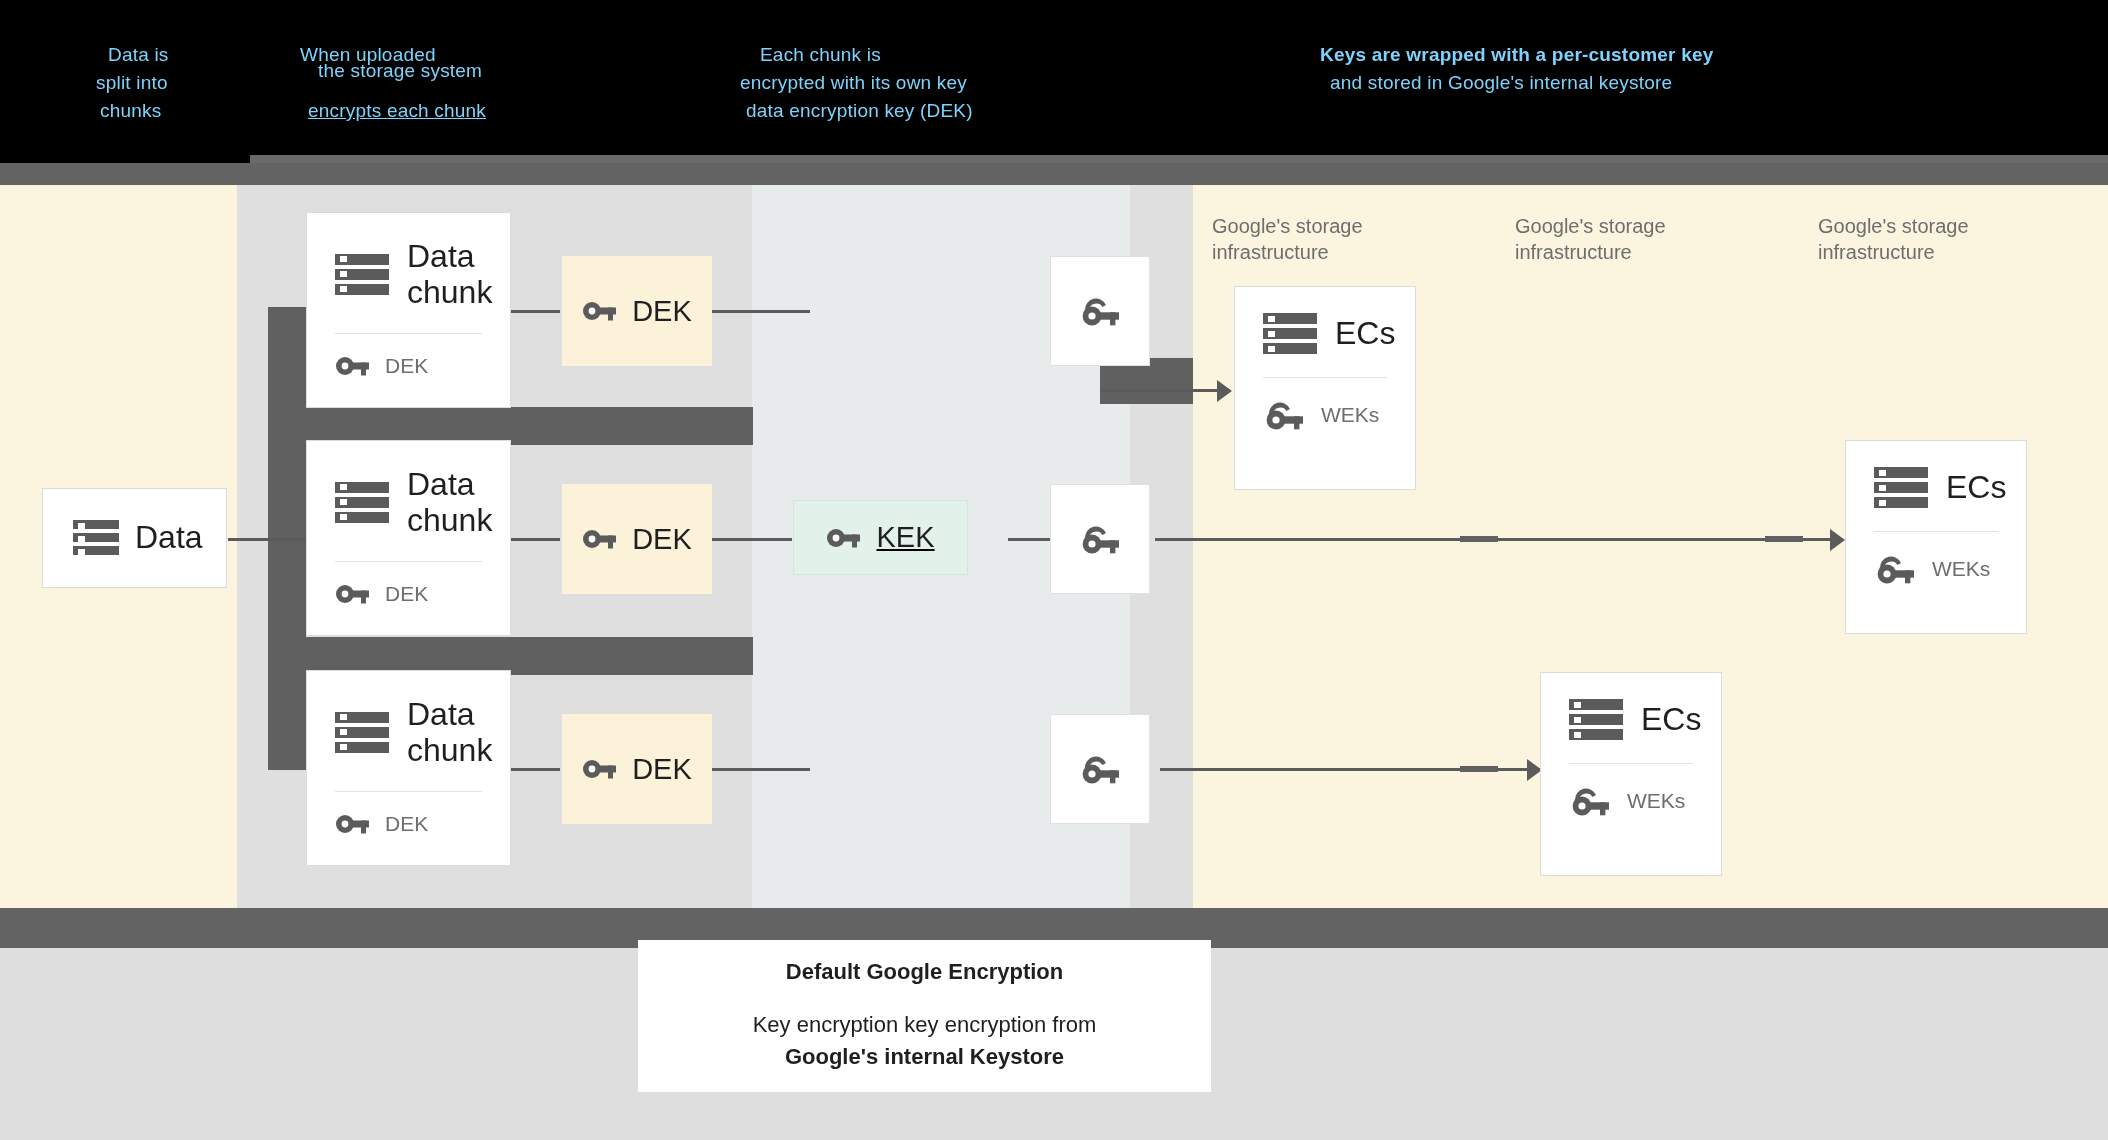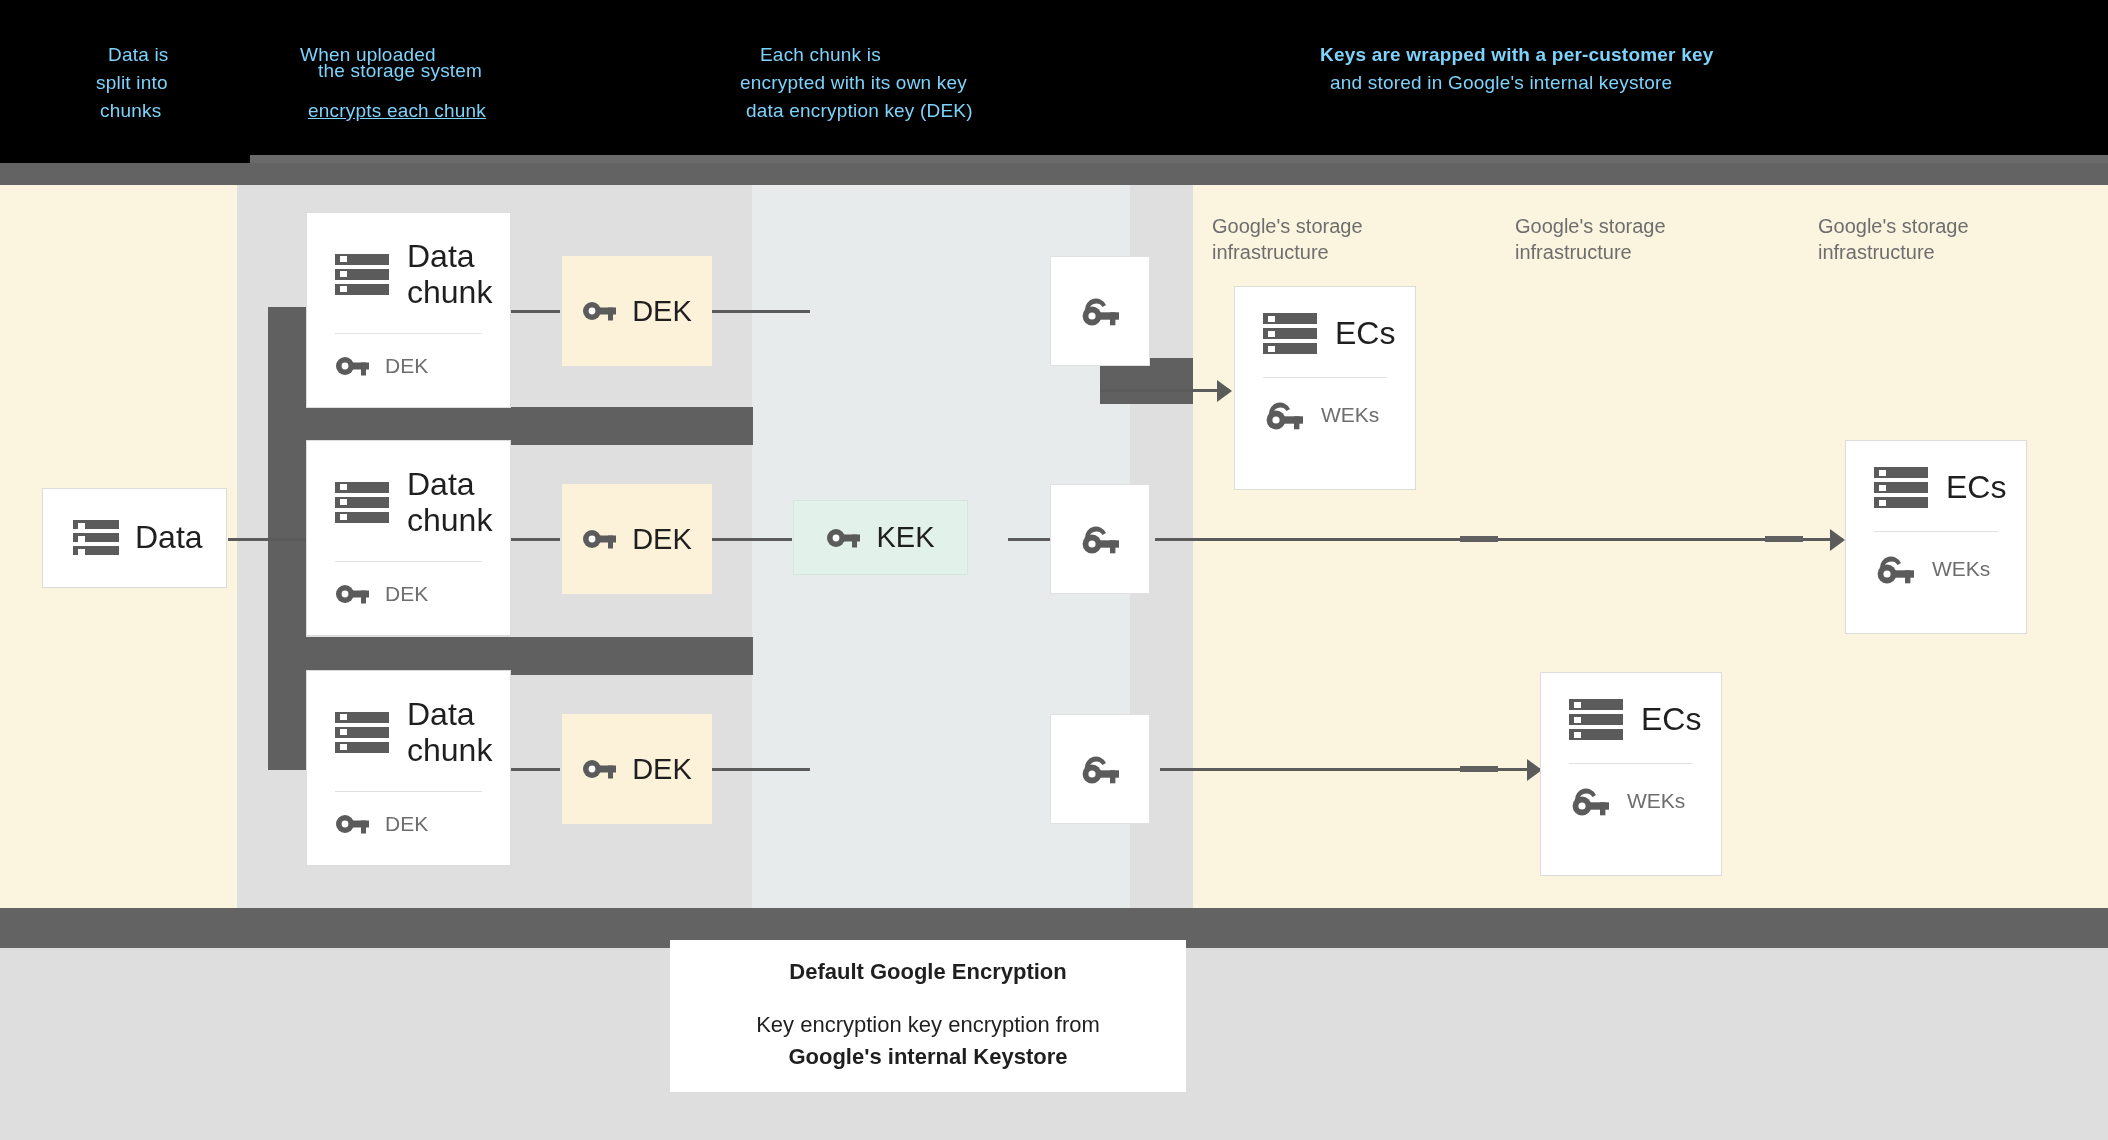--- a/index.html
+++ b/index.html
@@ -38,39 +38,39 @@
   .card-top{display:flex;align-items:center;gap:18px;padding:26px 28px 0 28px;}
   .card-divider{height:1px;background:#e2e2e2;margin:22px 28px 0 28px;}
   .card-bottom{display:flex;align-items:center;gap:16px;padding:20px 28px 0 28px;}
   .card-title{font-size:32px;color:#1f1f1f;line-height:1.12;}
   .card-sub{font-size:21px;color:#6e6e6e;}
 
   
   .keybox{position:absolute;display:flex;align-items:center;justify-content:center;gap:16px;box-sizing:border-box;}
   .keybox .lbl{font-size:29px;color:#1f1f1f;}
   .dekbox{background:#FBF2D9;}
-  .kekbox{background:#E2F1EA;border:1px solid #d5e6de;}
+  .kekbox{background:#E2F1EA;border:1px solid #d5e6de;text-decoration:underline;}
   .wkeybox{background:#ffffff;border:1px solid #e0e0e0;}
 
   
   .srv{display:inline-block;width:54px;height:42px;position:relative;flex:none;}
   .srv i{position:absolute;left:0;width:54px;height:11px;background:#5b5b5b;display:block;}
   .srv i:nth-child(1){top:0;} .srv i:nth-child(2){top:15px;} .srv i:nth-child(3){top:30px;}
   .srv i::before{content:"";position:absolute;left:5px;top:2.5px;width:7px;height:6px;background:#fff;}
   .srv.sm{width:46px;height:36px;}
   .srv.sm i{width:46px;height:9px;}
   .srv.sm i:nth-child(2){top:13px;} .srv.sm i:nth-child(3){top:26px;}
 
   svg.ico{display:block;flex:none;}
 
   
   .storage-label{position:absolute;font-size:20px;line-height:26px;color:#6e6e6e;white-space:pre-line;}
 
   
-  #caption{position:absolute;left:638px;top:940px;width:516px;height:152px;background:#fff;display:flex;flex-direction:column;align-items:center;justify-content:center;margin-left:32px;}
+  #caption{position:absolute;left:638px;top:940px;width:573px;height:152px;background:#fff;display:flex;flex-direction:column;align-items:center;justify-content:center;}
   #caption .c-title{font-size:22px;font-weight:bold;color:#1f1f1f;}
   #caption .c-body{margin-top:24px;font-size:22px;color:#1f1f1f;text-align:center;line-height:1.45;}
   #caption .c-body b{font-weight:bold;}
 </style>
 </head>
 <body>
 
 <div id="stage">
 
   <div id="top-dark-band" class="band"></div>

